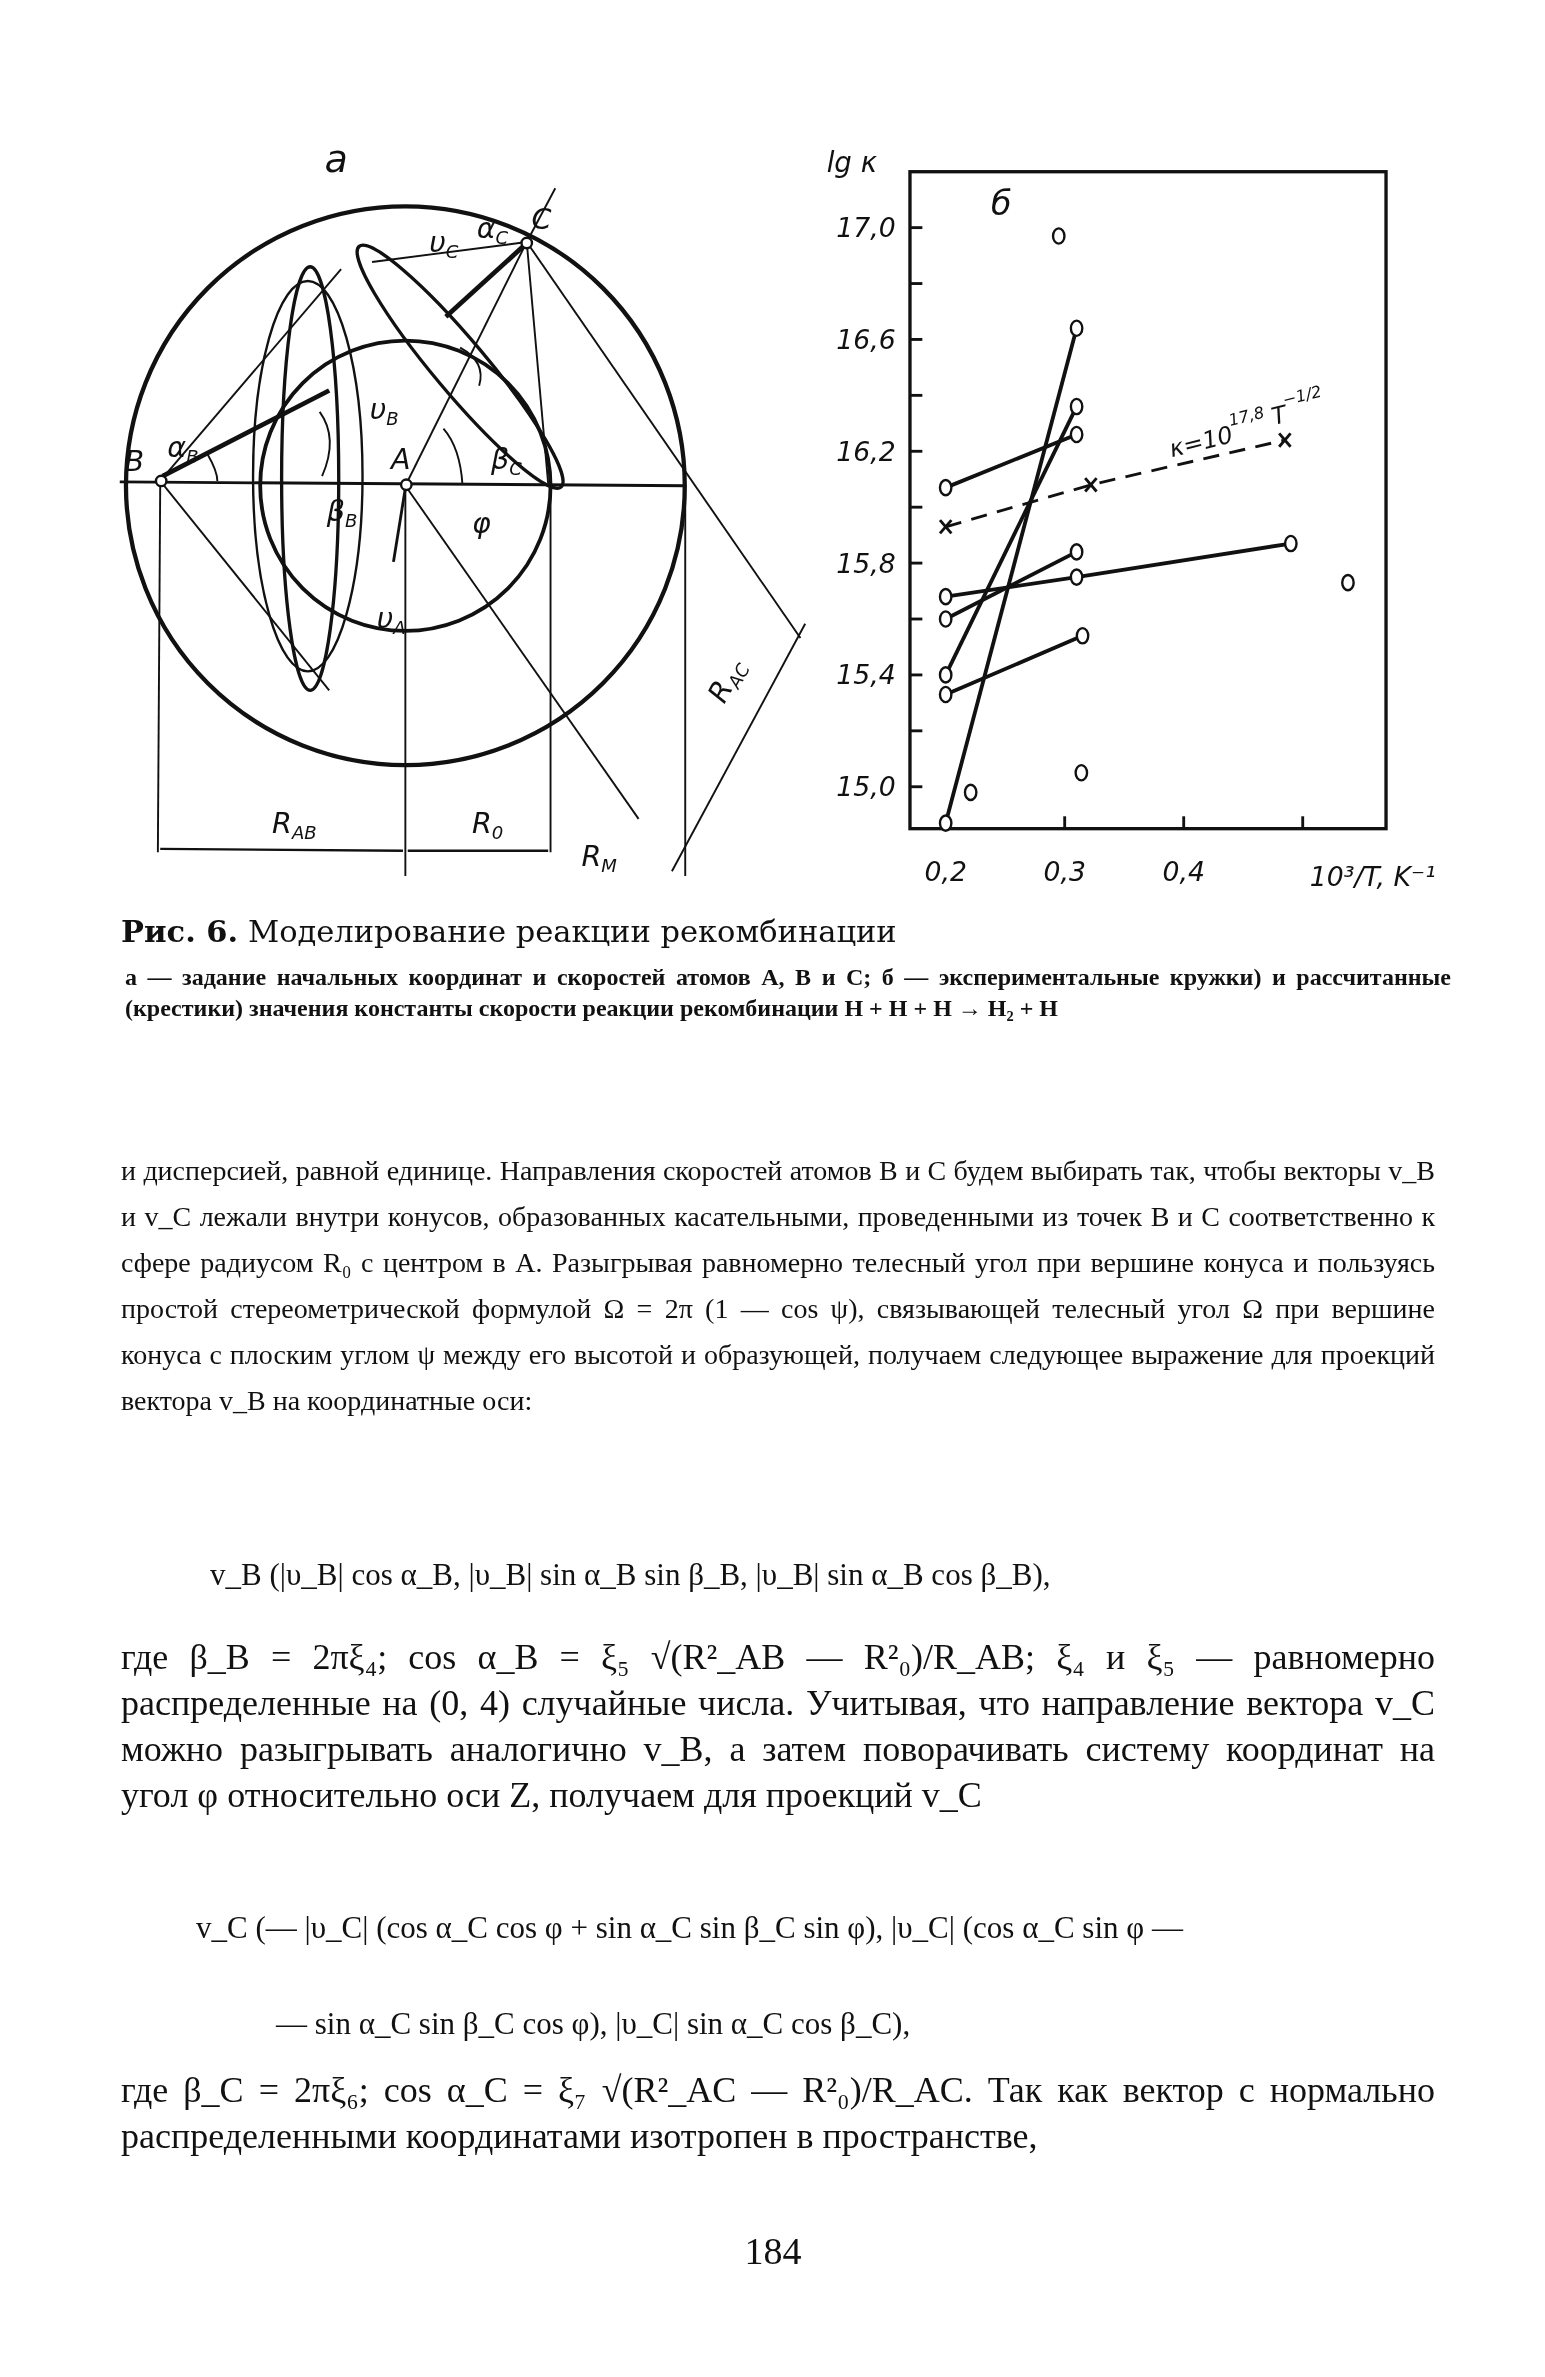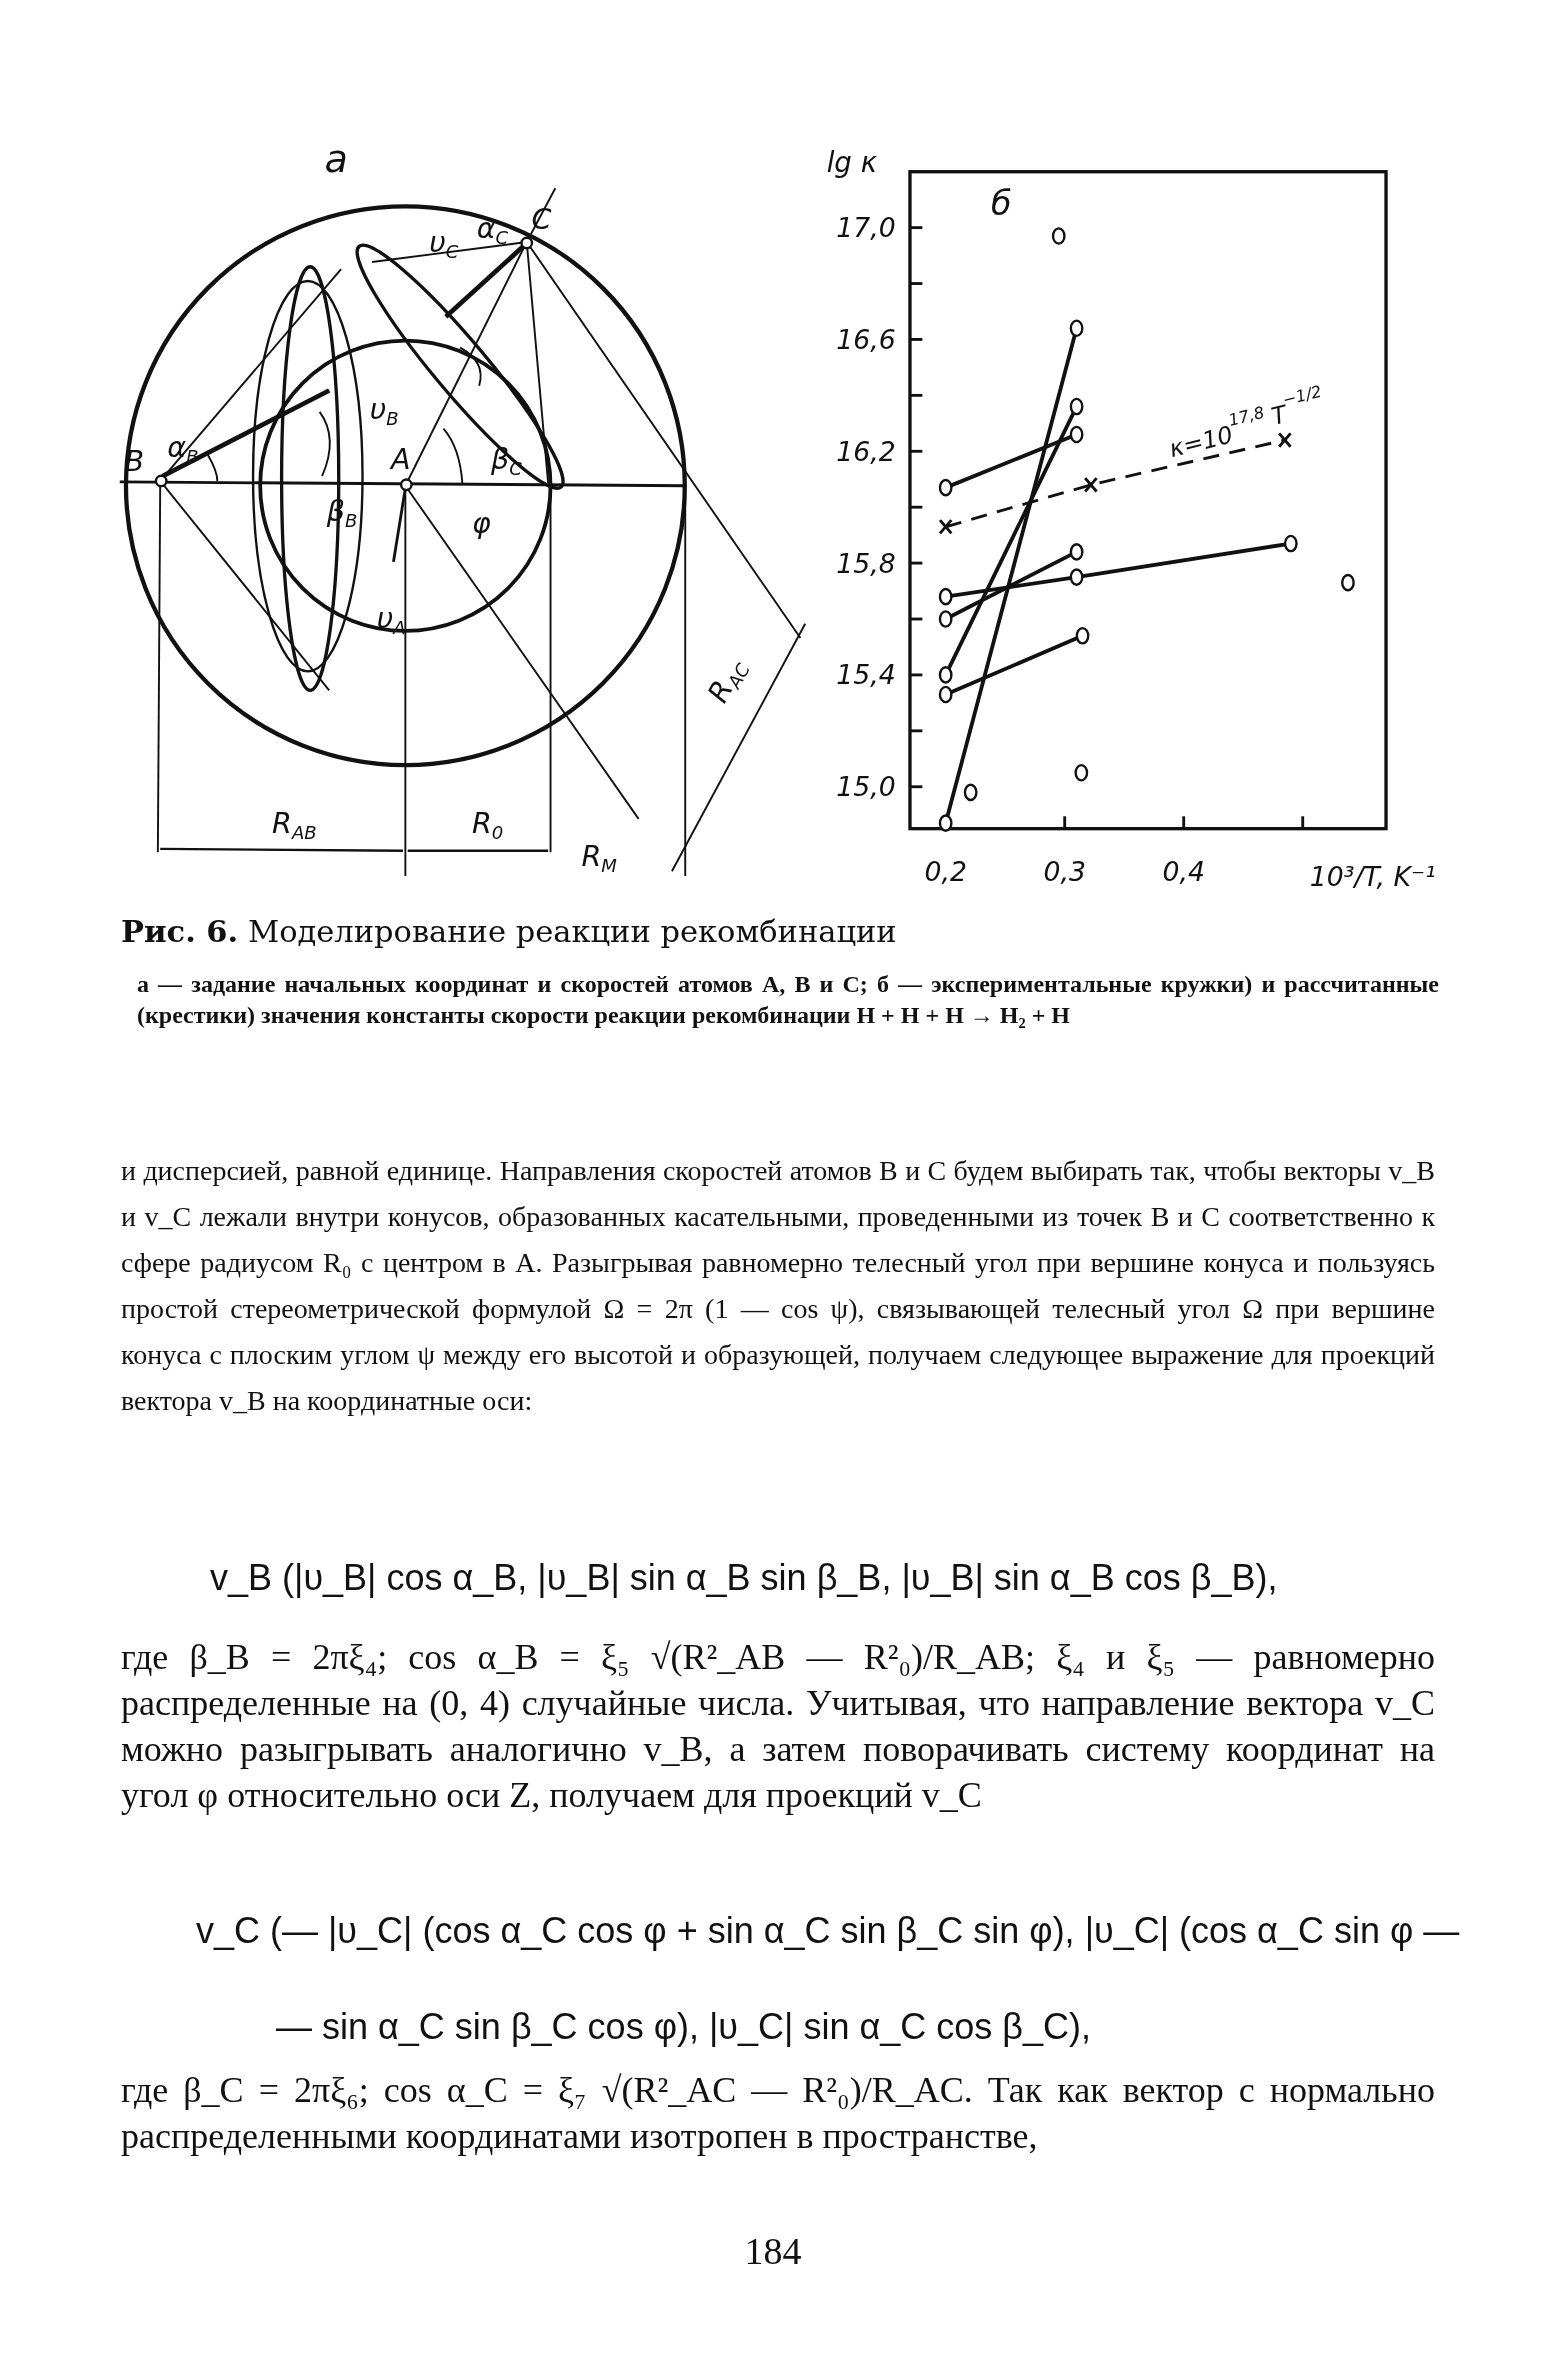--- a/index.html
+++ b/index.html
@@ -4,24 +4,24 @@
 <style>
   html, body { margin: 0; padding: 0; background: #ffffff; }
   body { width: 1546px; height: 2377px; position: relative; overflow: hidden;
          font-family: "DejaVu Serif", "Liberation Serif", serif; color: #111; }
   .figure-a { position: absolute; left: 110px; top: 143px; width: 724px; height: 733px; }
   .figure-b { position: absolute; left: 810px; top: 143px; width: 676px; height: 762px; }
   .hand { font-family: "DejaVu Sans", sans-serif; font-style: italic; fill: #111; }
   .caption { position: absolute; left: 121px; top: 910px; width: 1334px; }
   .cap-title { font-size: 30.5px; line-height: 43px; margin: 0 0 8.6px 0; font-family: "DejaVu Serif", serif; }
   .cap-title b { font-weight: bold; }
-  .cap-desc { font-size: 24px; line-height: 31px; font-weight: bold; margin: 16px; text-align: justify; font-family: "Liberation Serif", serif; }
+  .cap-desc { font-size: 24px; line-height: 31px; font-weight: bold; margin: 4px; text-align: justify; font-family: "Liberation Serif", serif; }
   .body { position: absolute; left: 121px; top: 1148px; width: 1314px; font-size: 28px; line-height: 46px; text-align: justify; font-family: "Liberation Serif", serif; }
   .body p { margin: 0; }
-  .formula { position: absolute; font-size: 36px; font-family: Liberation Sans, sans-serif; white-space: nowrap; }
+  .formula { position: absolute; font-size: 31px; font-family: Liberation Serif, serif; white-space: nowrap; }
   .para { position: absolute; left: 121px; width: 1314px; font-size: 36px; line-height: 46px; text-align: justify; font-family: "Liberation Serif", serif; }
   .pagenum { position: absolute; left: 0; width: 1546px; top: 2229px; text-align: center; font-size: 38px; font-family: "Liberation Serif", serif; }
 </style>
 </head>
 <body>
 
 <svg class="figure-a" viewBox="0 0 1520 1540" xmlns="http://www.w3.org/2000/svg">
   <g fill="none" stroke="#111">
 
     <circle cx="620" cy="720" r="587" stroke-width="9"></circle>

